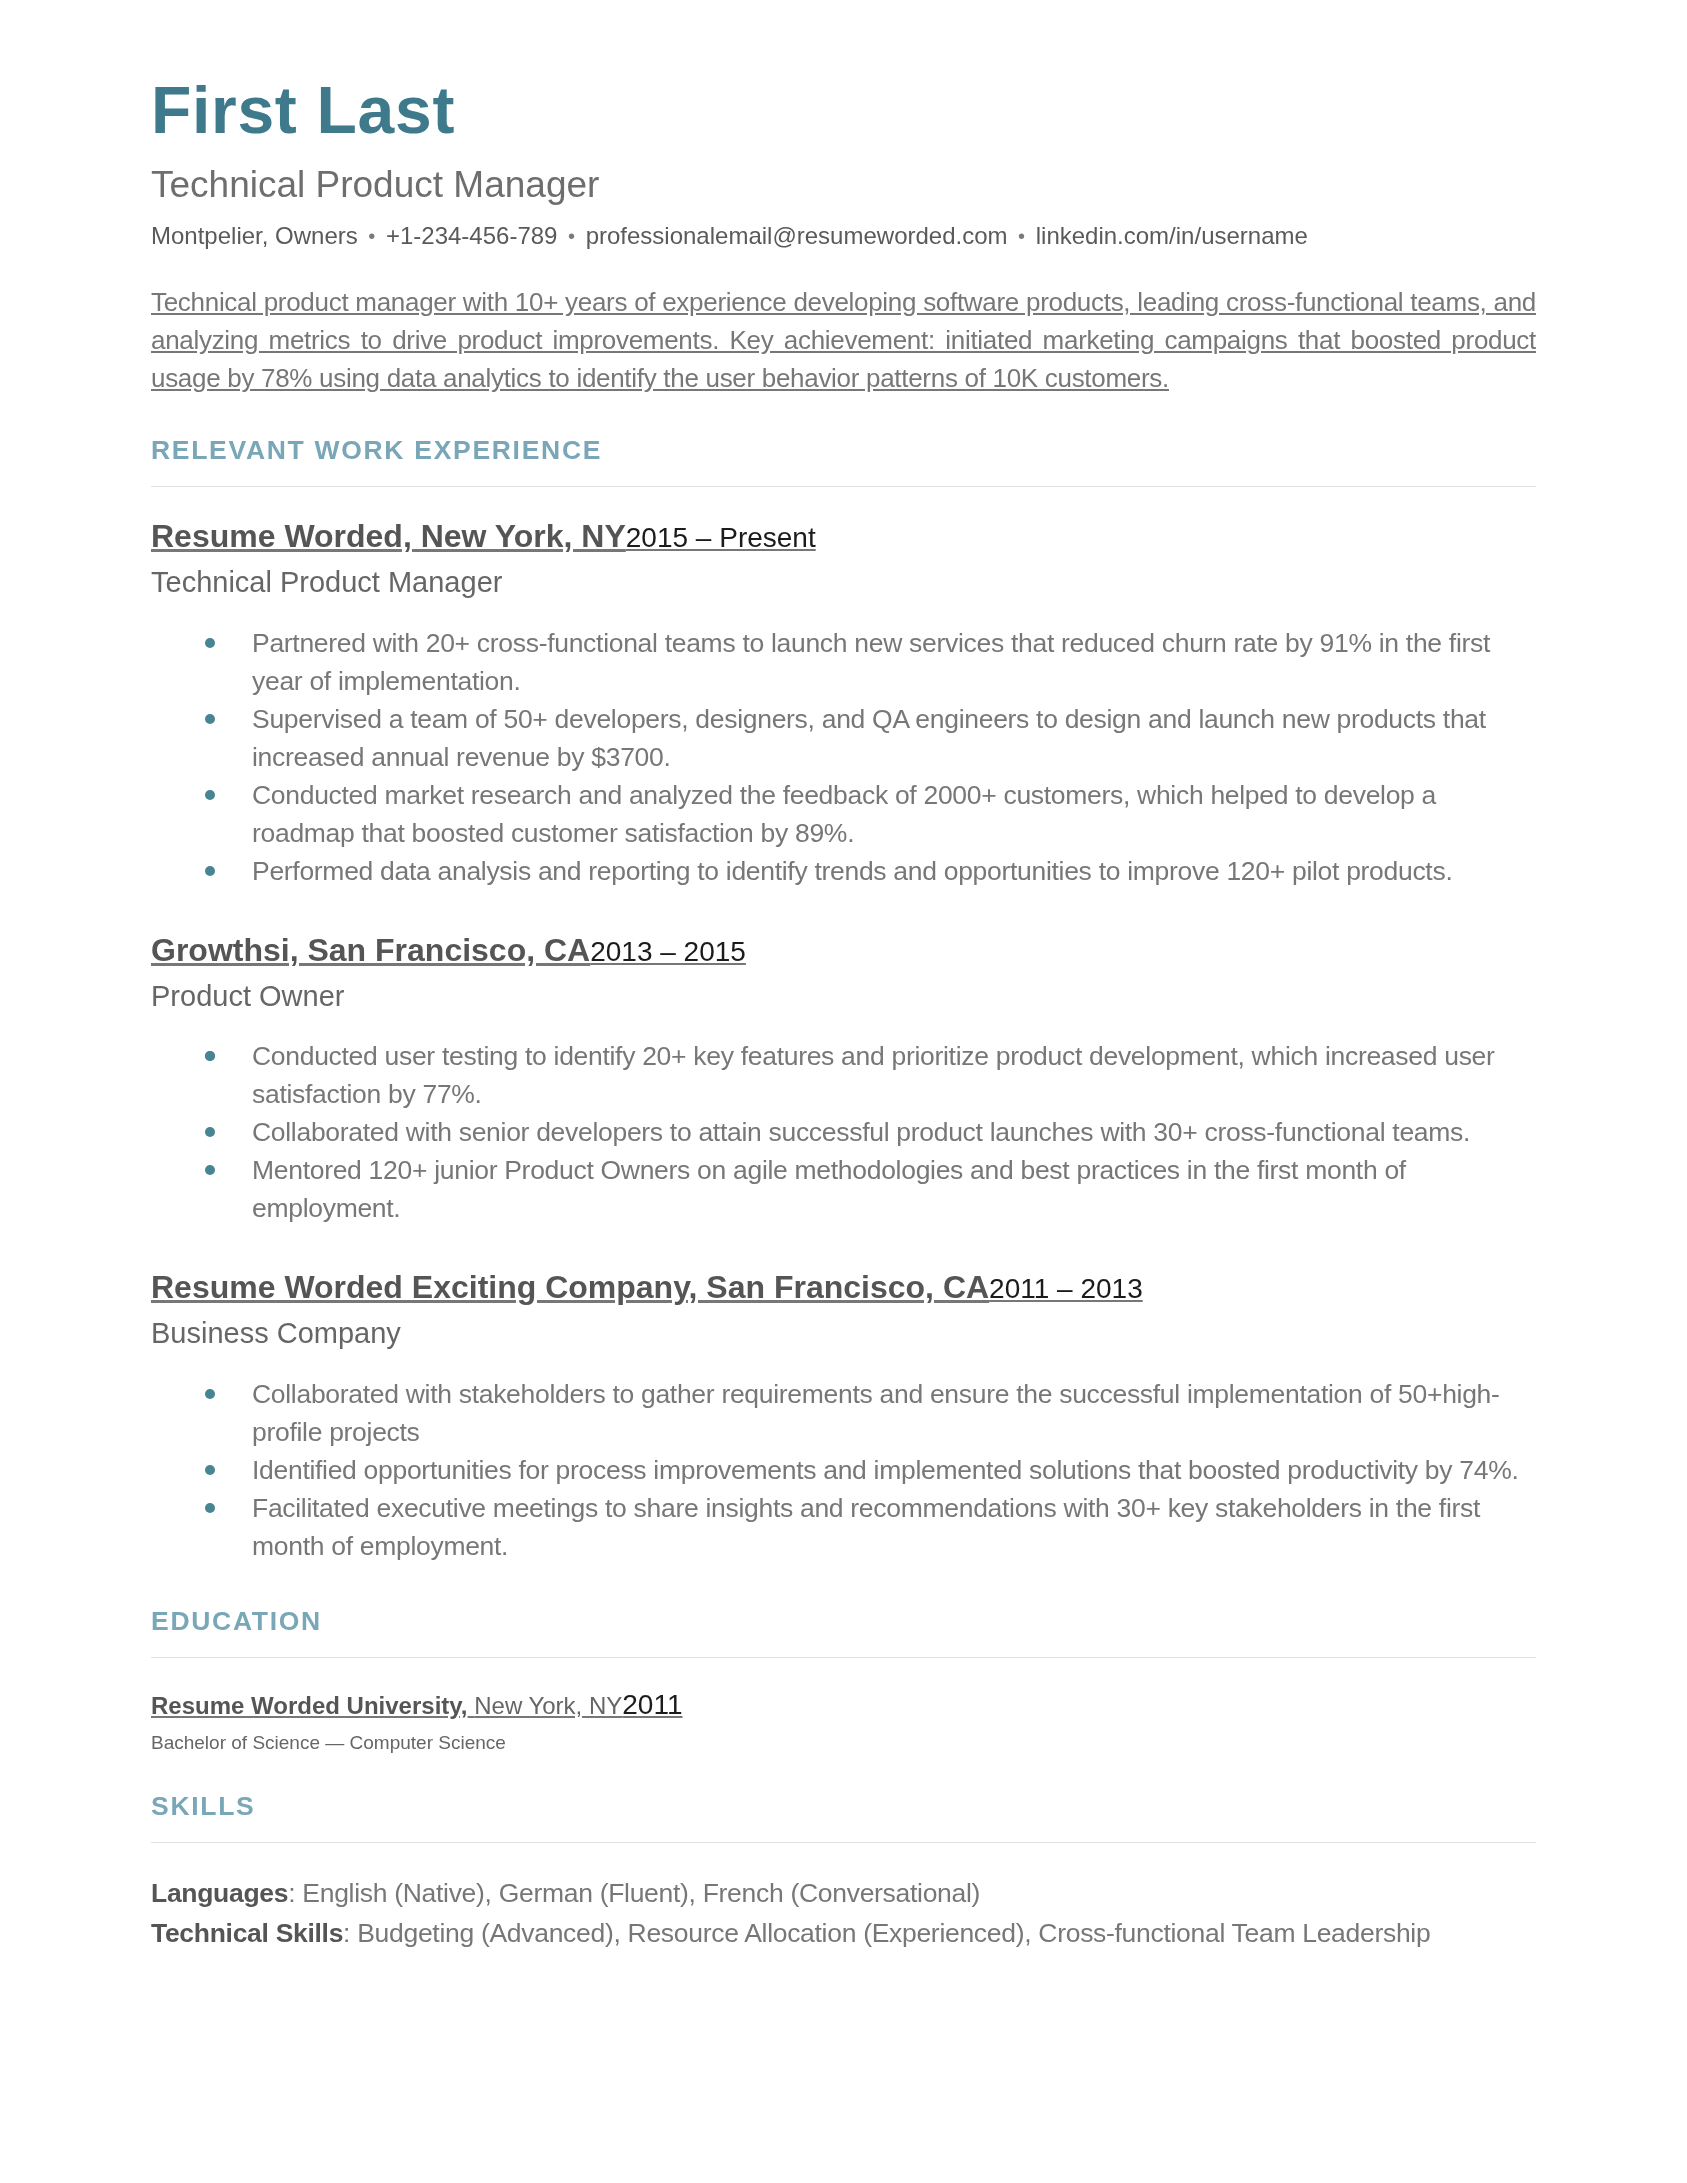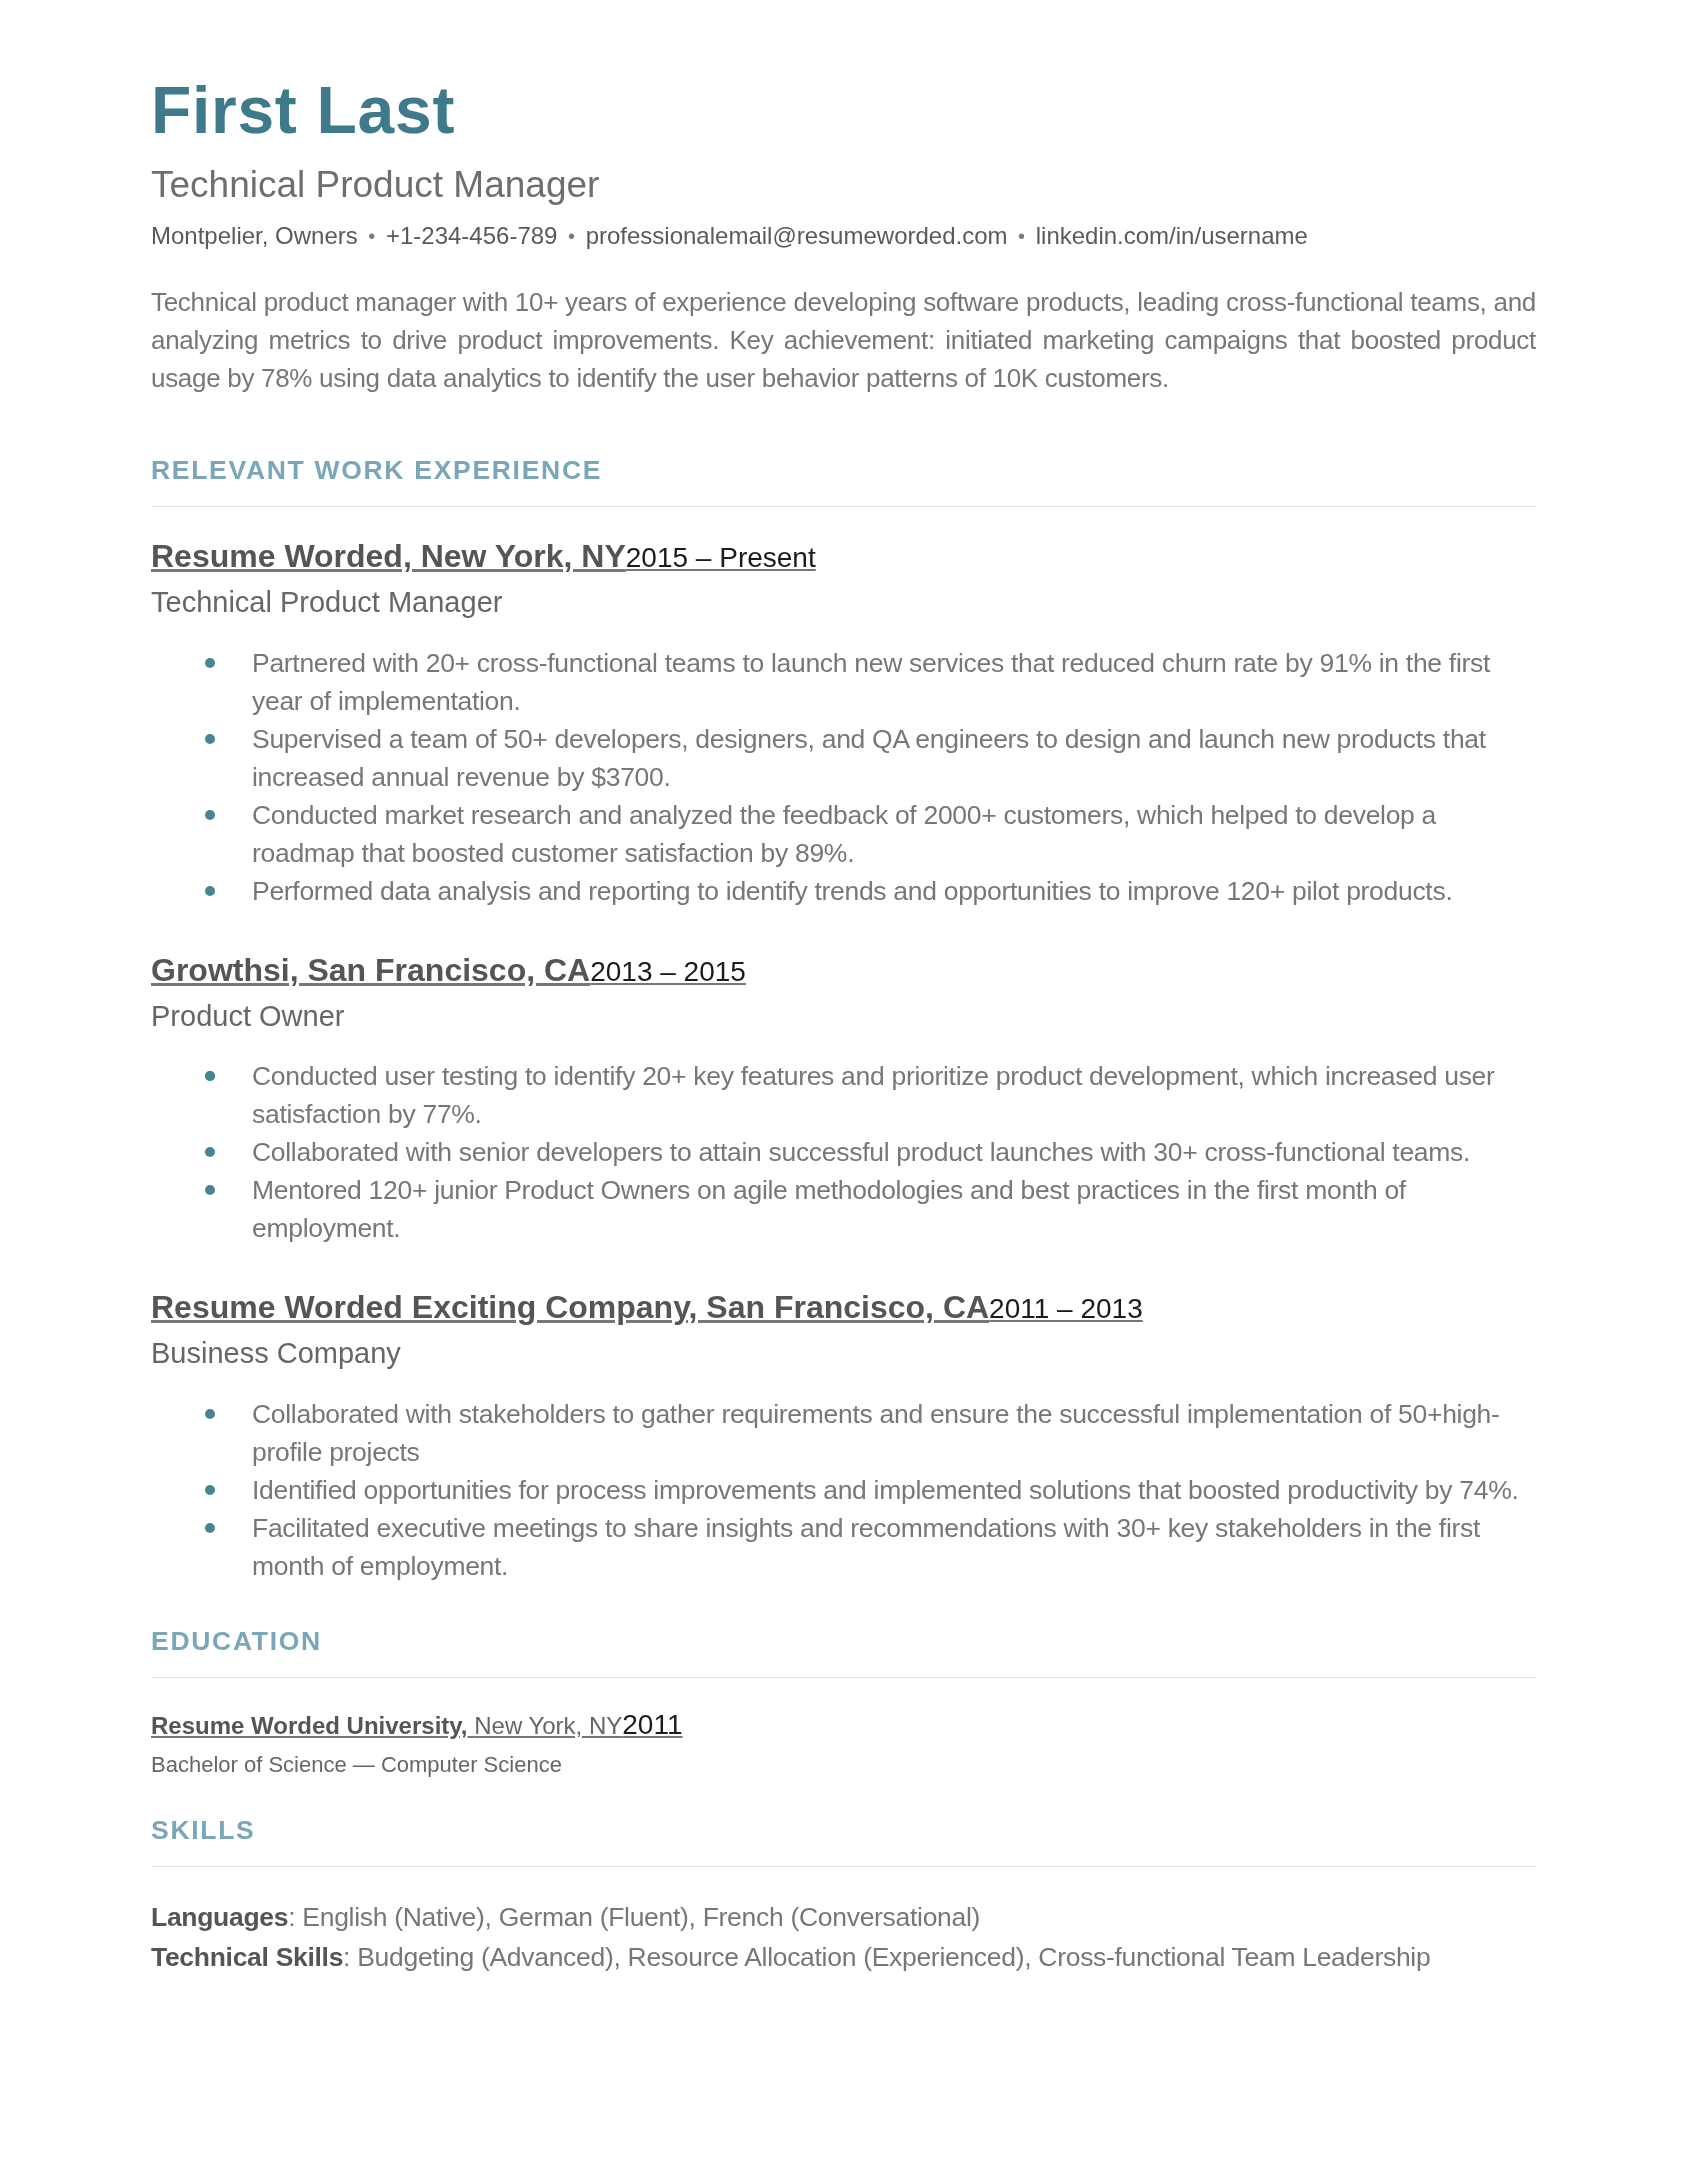--- a/index.html
+++ b/index.html
@@ -37,21 +37,22 @@
   .contact{
     font-size:24px;line-height:1.25;color:var(--contact-text);
     margin:0 0 32px 0;
   }
   .contact .sep{
     display:inline-block;margin:0 10.6px;color:#7A7A7A;font-size:20px;vertical-align:1.3px;
   }
   .summary{
     font-size:26px;line-height:38px;letter-spacing:-0.3px;
     color:var(--body-text);text-align:justify;
-    margin:0 0 58px 0;
+    margin:0 0 38px 0;
+    text-decoration:underline;
   }
   
   .section-heading{
     margin:0 0 20px 0;
     font-size:26.5px;font-weight:700;letter-spacing:1.7px;
     color:var(--section-heading);
   }
   hr.section-divider{
     border:none;border-top:1.3px solid var(--rule);
     margin:0 0 30px 0;
@@ -70,21 +71,21 @@
     color:var(--body-text);
   }
   ul.bullets .dot{
     position:absolute;left:54px;top:14px;
     width:10px;height:10px;border-radius:50%;
     background:var(--bullet-dot);
   }
   
   .edu-school{font-size:24px;line-height:1.2;color:var(--title-text);}
   .edu-school .b{font-weight:700;color:var(--dark-text);}
-  .degree{font-size:22px;color:var(--title-text);margin-top:10.6px;line-height:1.2;}
+  .degree{font-size:19px;color:var(--title-text);margin-top:10.6px;line-height:1.2;}
   
   .skill-line{font-size:26.5px;line-height:40px;letter-spacing:-0.3px;color:var(--body-text);}
   .skill-line .b{font-weight:700;color:var(--dark-text);}
 </style>
 </head>
 <body>
 
 <div class="page">
 
   <header>

